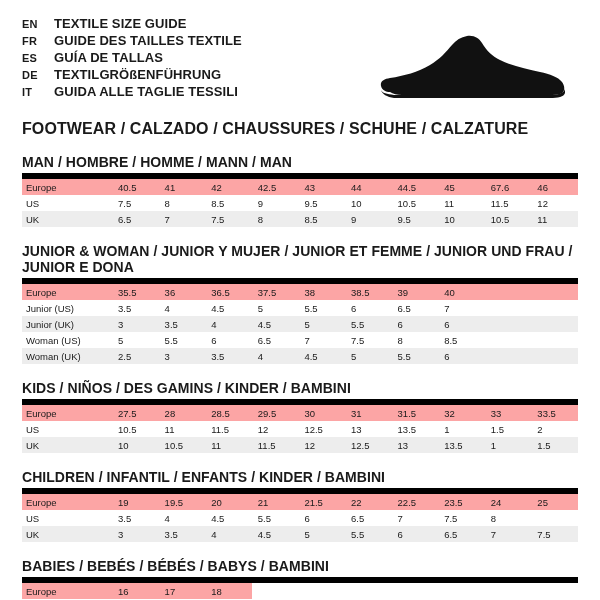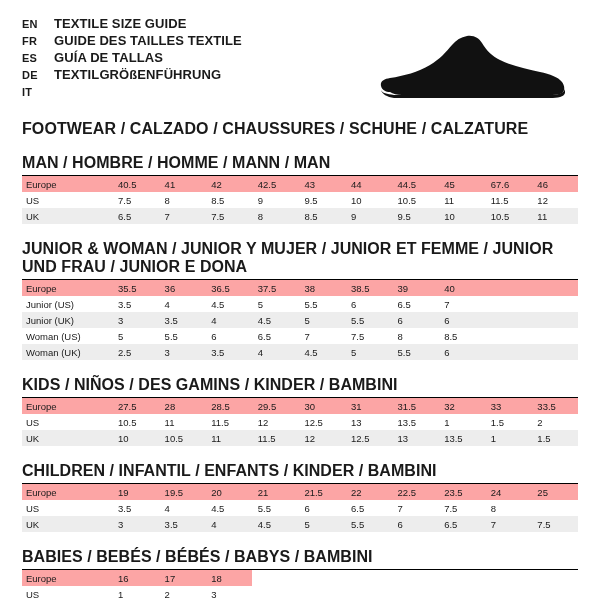--- a/index.html
+++ b/index.html
@@ -63,24 +63,24 @@
     font-weight: bold;
     margin-top: 12px;
     letter-spacing: 0.1px;
   }
 
   
   .group {
     margin-top: 16px;
   }
   .group-title {
-    font-size: 16px;
+    font-size: 14px;
     font-weight: bold;
     padding-bottom: 3px;
-    border-bottom: 1px solid #000000;
+    border-bottom: 6px solid #000000;
     letter-spacing: 0.05px;
   }
   table {
     border-collapse: collapse;
     width: 100%;
     table-layout: fixed;
     font-size: 9.5px;
   }
   td {
     height: 16px;
@@ -121,20 +121,21 @@
       <div class="lang-row">
         <span class="lang-code">ES</span>
         <span class="lang-title">GUÍA DE TALLAS</span>
       </div>
       <div class="lang-row">
         <span class="lang-code">DE</span>
         <span class="lang-title">TEXTILGRÖßENFÜHRUNG</span>
       </div>
       <div class="lang-row">
         <span class="lang-code">IT</span>
+        <span class="lang-title">GUIDA ALLE TAGLIE TESSILI</span>
       </div>
     </div>
 
     <svg class="shoe" viewBox="0 0 190 78">
       <path d="M12 62 C8 62 4 60 3 56 C2 51 6 49 12 48 C26 46 40 42 52 35 C62 29 68 22 74 15 C78 10 83 7 89 6 C96 5 101 8 104 13 C108 20 114 26 122 30 C134 36 149 39 162 42 C172 44 180 47 184 52 C187 56 187 61 184 63 C181 65 176 65 170 65 L24 65 C19 65 15 64 12 62 Z" fill="#111111"></path>
       <path d="M3 60 C4 64 9 67 16 68 L172 68 C180 68 186 67 187 63 L187 59 C186 63 180 65 172 65 L16 65 C9 64 4 63 3 60 Z" fill="#111111"></path>
     </svg>
   </div>
 
   <div class="section-title">FOOTWEAR / CALZADO / CHAUSSURES / SCHUHE / CALZATURE</div>

